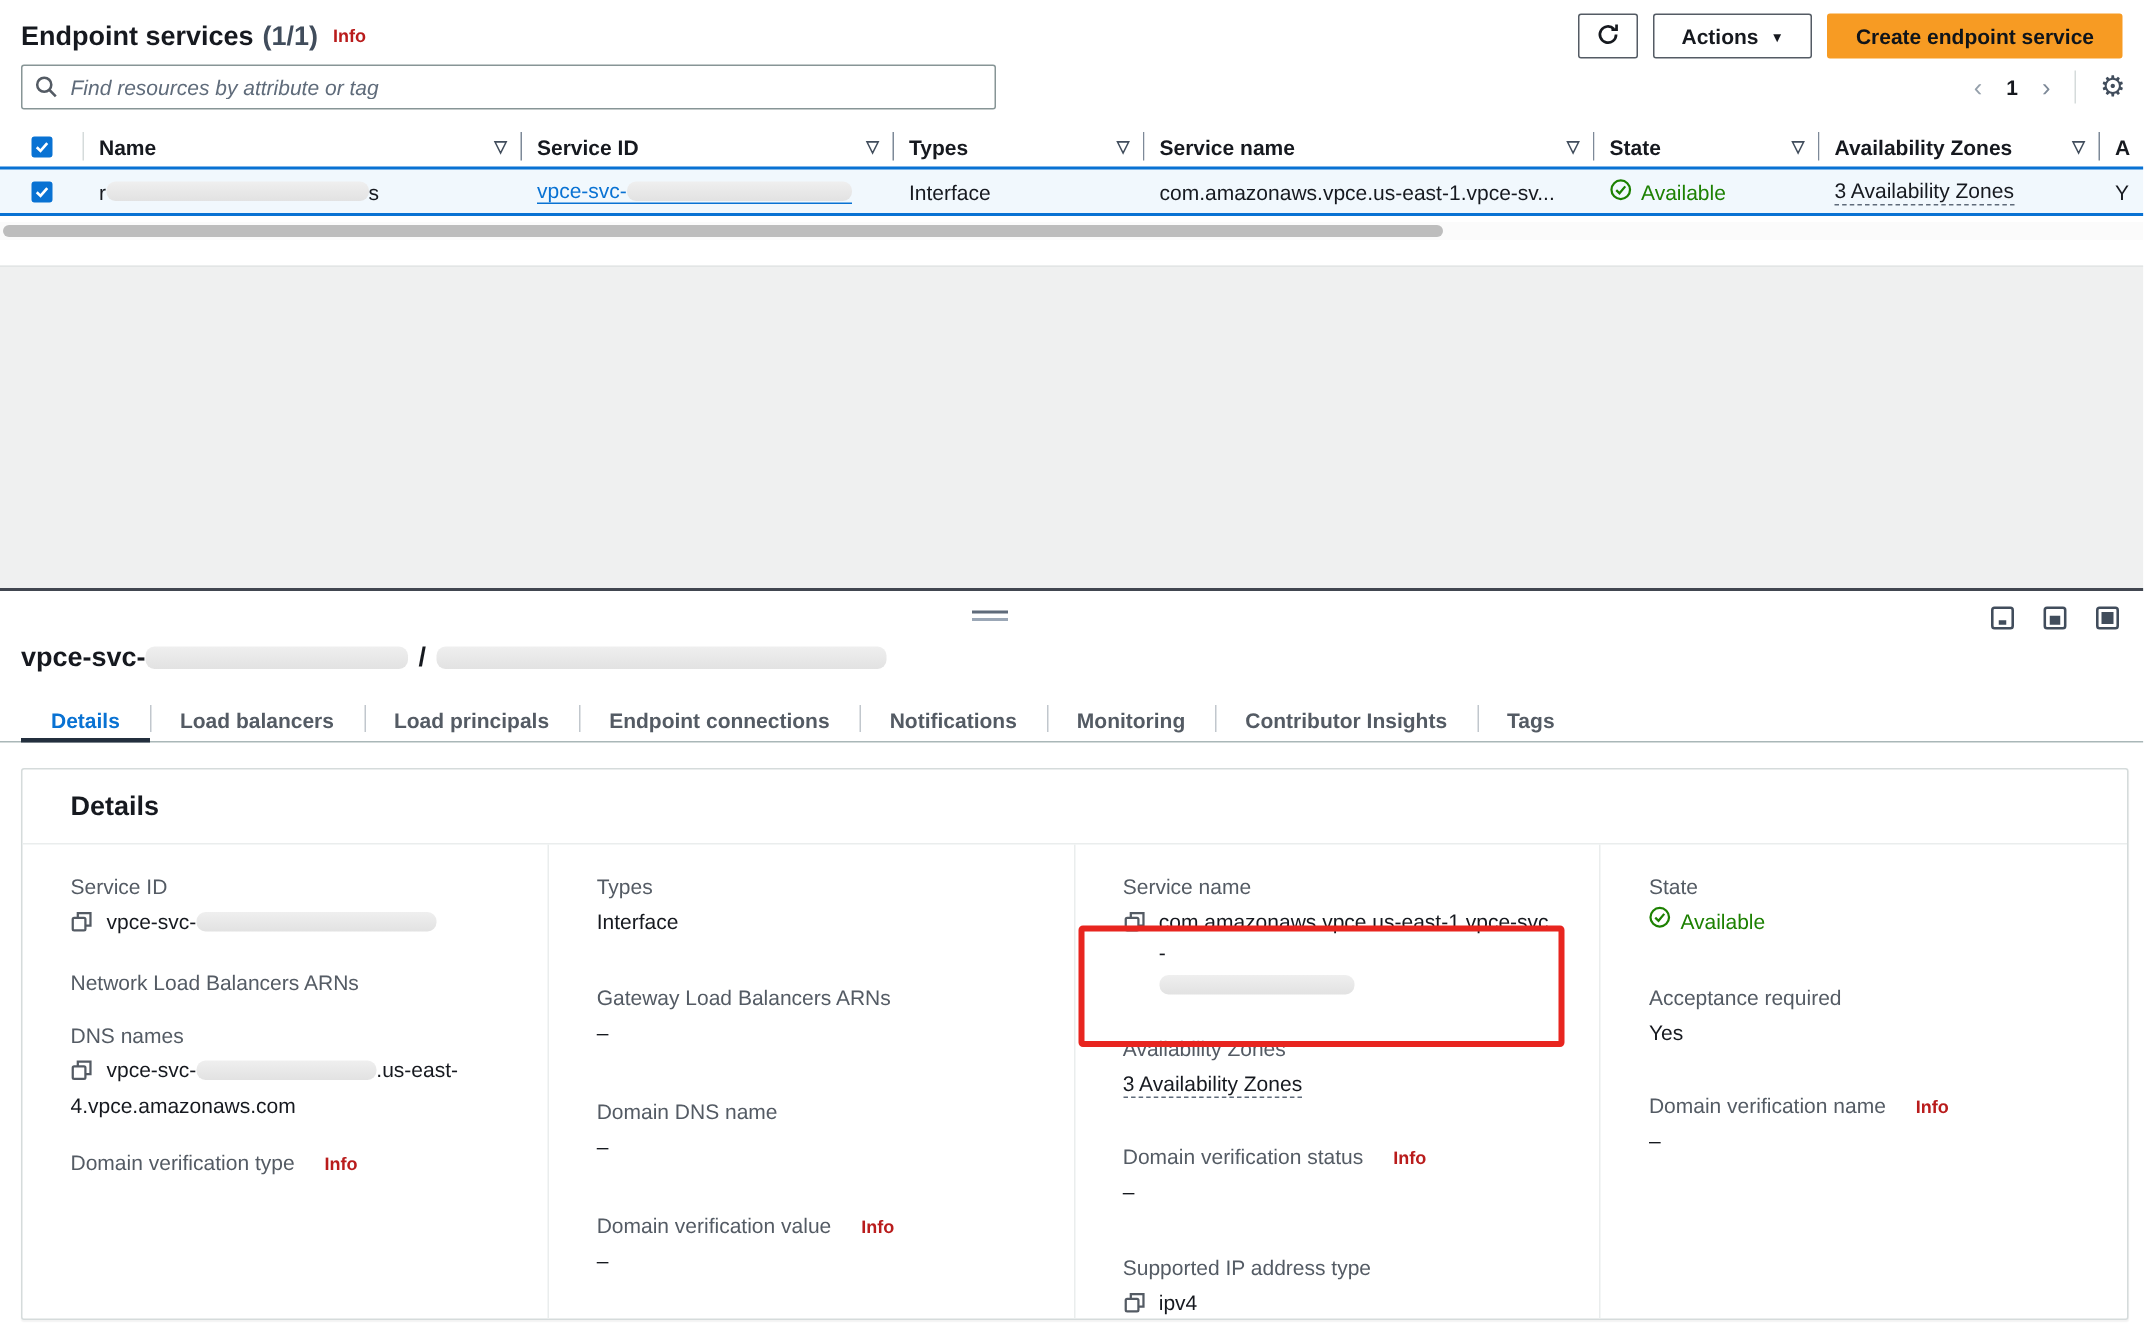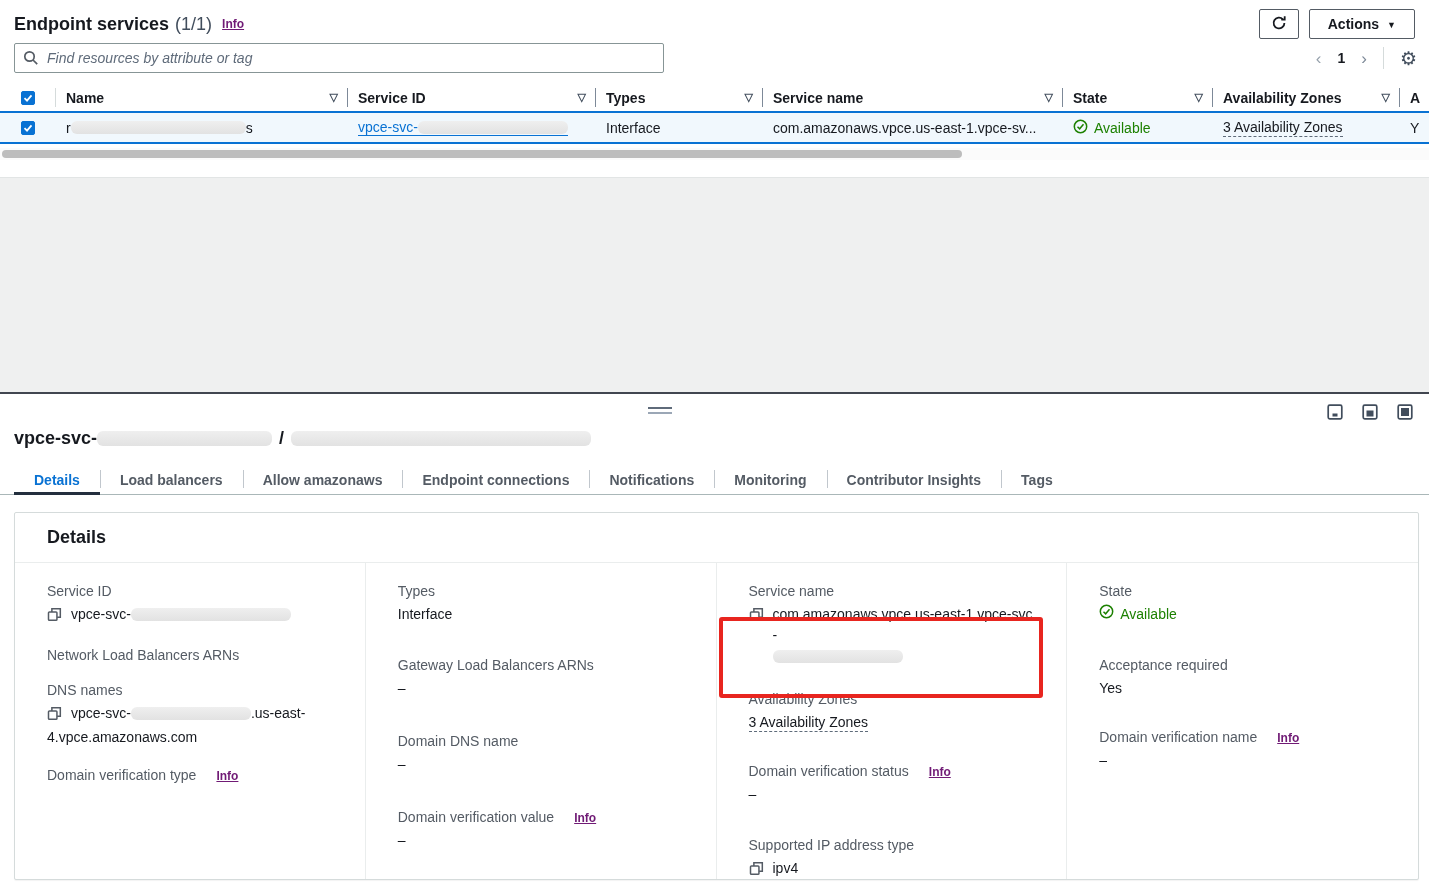--- a/index.html
+++ b/index.html
@@ -3,22 +3,22 @@
 <meta charset="utf-8">
 <style>
   * { box-sizing: border-box; margin: 0; padding: 0; }
   html,body { width:1429px; height:886px; }
   body { font-family:"Liberation Sans", sans-serif; font-size:14px; color:#16191f; background:#fff; overflow:hidden; }
   .screen { position:relative; width:1429px; height:886px; background:#fff; overflow:hidden; }
 
   
   .top-header { position:absolute; left:14px; right:14px; top:8px; height:32px; display:flex; align-items:center; }
   .page-title { font-size:18px; font-weight:700; }
-  .page-count { font-size:18px; font-weight:400; color:#414d5c; margin-left:6px; }
-  .info-link { color:#701a75; font-weight:700; font-size:12px; margin-left:10px; cursor:pointer;text-decoration:underline; }
+  .page-count { font-size:18px; font-weight:700; color:#414d5c; margin-left:6px; }
+  .info-link { color:#b91c1c; font-weight:700; font-size:12px; margin-left:10px; cursor:pointer; }
   .header-actions { margin-left:auto; display:flex; gap:10px; align-items:center; }
   .btn { height:30px; border:1px solid #545b64; background:#fff; color:#16191f; font-weight:700; font-size:14px;
          border-radius:2px; padding:0 18px; display:inline-flex; align-items:center; gap:8px; cursor:pointer; font-family:inherit; }
   .btn-icon { width:40px; padding:0; justify-content:center; }
   .btn-primary { background:#f79b23; border-color:#f79b23; color:#0f141a; }
   .caret-down { font-size:9px; line-height:1; position:relative; top:1px; }
 
   
   .search-wrap { position:absolute; left:14px; top:43px; width:650px; height:30px; }
   .search-input { width:100%; height:30px; border:1px solid #879596; border-radius:2px; padding:0 8px 0 32px;
@@ -120,20 +120,23 @@
           <svg width="16" height="16" viewBox="0 0 16 16">
               <path d="M13.4 8a5.4 5.4 0 1 1-1.5-3.7" fill="none" stroke="#16191f" stroke-width="1.8"></path>
               <path d="M13.7 1.3v3.4h-3.4" fill="none" stroke="#16191f" stroke-width="1.8"></path>
             </svg>
         </span>
       </button>
       <button class="btn">
         <span>Actions</span>
         <span class="caret-down">▼</span>
       </button>
+      <button class="btn btn-primary">
+        <span>Create endpoint service</span>
+      </button>
     </div>
   </div>
 
   <div class="search-wrap">
     <span class="search-icon">
       <svg width="16" height="16" viewBox="0 0 16 16">
           <circle cx="6.5" cy="6.5" r="4.7" fill="none" stroke="#545b64" stroke-width="1.7"></circle>
           <line x1="10" y1="10" x2="14.2" y2="14.2" stroke="#545b64" stroke-width="1.7"></line>
         </svg>
     </span>
@@ -270,21 +273,21 @@
     </div>
 
     <div class="tabs">
       <div class="tab active">
           <span>Details</span>
         </div>
       <div class="tab">
           <span>Load balancers</span>
         </div>
       <div class="tab">
-          <span>Allow amazonaws</span>
+          <span>Load principals</span>
         </div>
       <div class="tab">
           <span>Endpoint connections</span>
         </div>
       <div class="tab">
           <span>Notifications</span>
         </div>
       <div class="tab">
           <span>Monitoring</span>
         </div>

